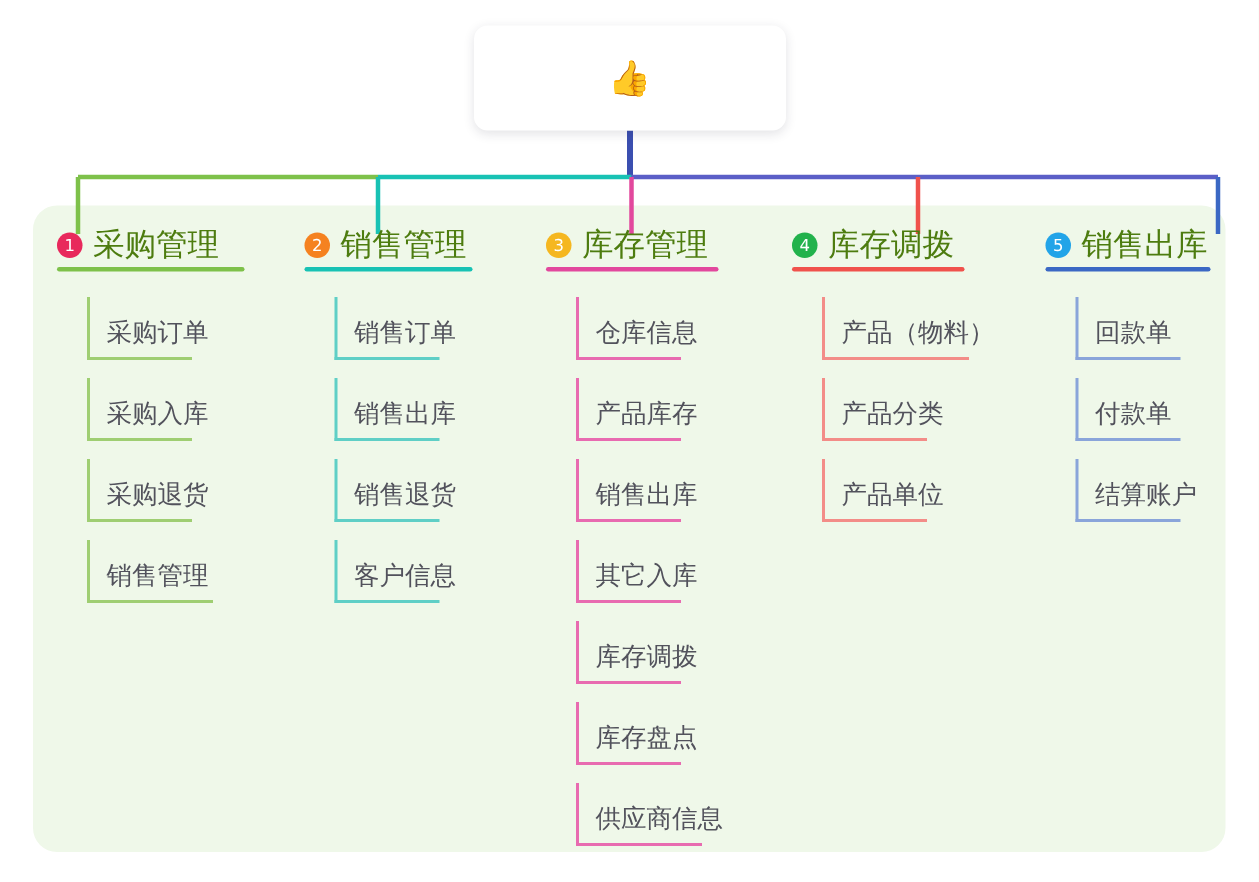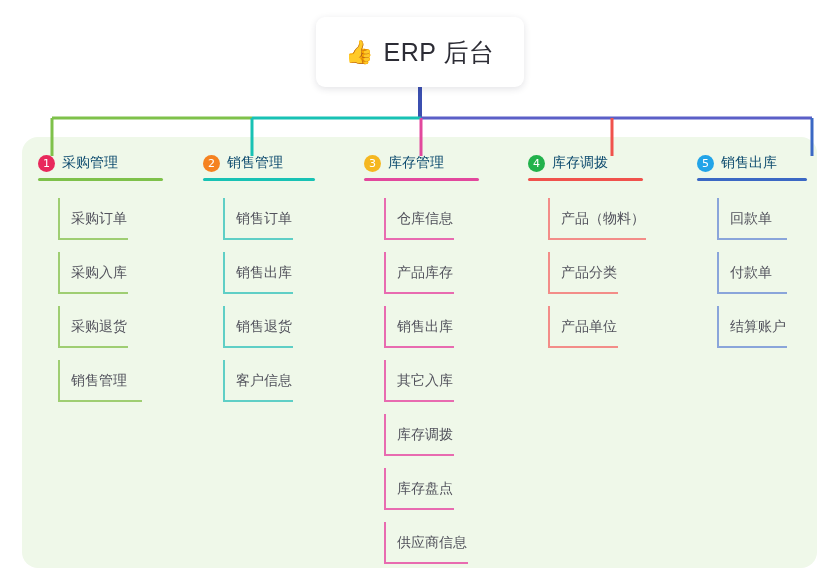--- a/index.html
+++ b/index.html
@@ -83,41 +83,41 @@
     height: 17px;
     border-radius: 50%;
     color: #ffffff;
     font-size: 11px;
     line-height: 17px;
     text-align: center;
     font-family: "DejaVu Sans", sans-serif;
     flex: none;
   }
   .head-text {
-    font-size: 14px;
-    color: #0c4a6e;
+    font-size: 21px;
+    color: #4d7c0f;
     white-space: nowrap;
   }
   .head-rule {
     position: absolute;
     left: 0;
     top: 32px;
     height: 3px;
     border-radius: 2px;
   }
   .leaf {
     position: absolute;
     left: 20px;
     height: 54px;
   }
   .leaf-text {
     position: absolute;
     left: 13px;
     top: 12px;
-    font-size: 14px;
+    font-size: 17px;
     color: #52525c;
     white-space: nowrap;
     text-align: right;
   }
   .leaf-rule {
     position: absolute;
     left: 0;
     top: 40px;
     height: 2px;
   }
@@ -144,21 +144,20 @@
       <line x1="52" y1="118" x2="52" y2="156" stroke="#7ec14a" stroke-width="3"></line>
       <line x1="252" y1="118" x2="252" y2="156" stroke="#18c2b4" stroke-width="3"></line>
       <line x1="421" y1="118" x2="421" y2="156" stroke="#e2489d" stroke-width="3"></line>
       <line x1="612" y1="118" x2="612" y2="156" stroke="#f0524c" stroke-width="3"></line>
       <line x1="812" y1="118" x2="812" y2="156" stroke="#3b68c4" stroke-width="3"></line>
     </svg>
 
   <div class="root-card">
     <div class="root-label">
       <span class="root-emoji">👍</span>
-      <span>ERP 后台</span>
     </div>
   </div>
 
   <div id="columns">
       <div class="column" style="left: 38px;">
         <div class="col-head">
           <span class="badge" style="background: rgb(232, 41, 92);">1</span>
           <span class="head-text">采购管理</span>
           <div class="head-rule" style="width: 125px; background: rgb(126, 193, 74);"></div>
         </div>

